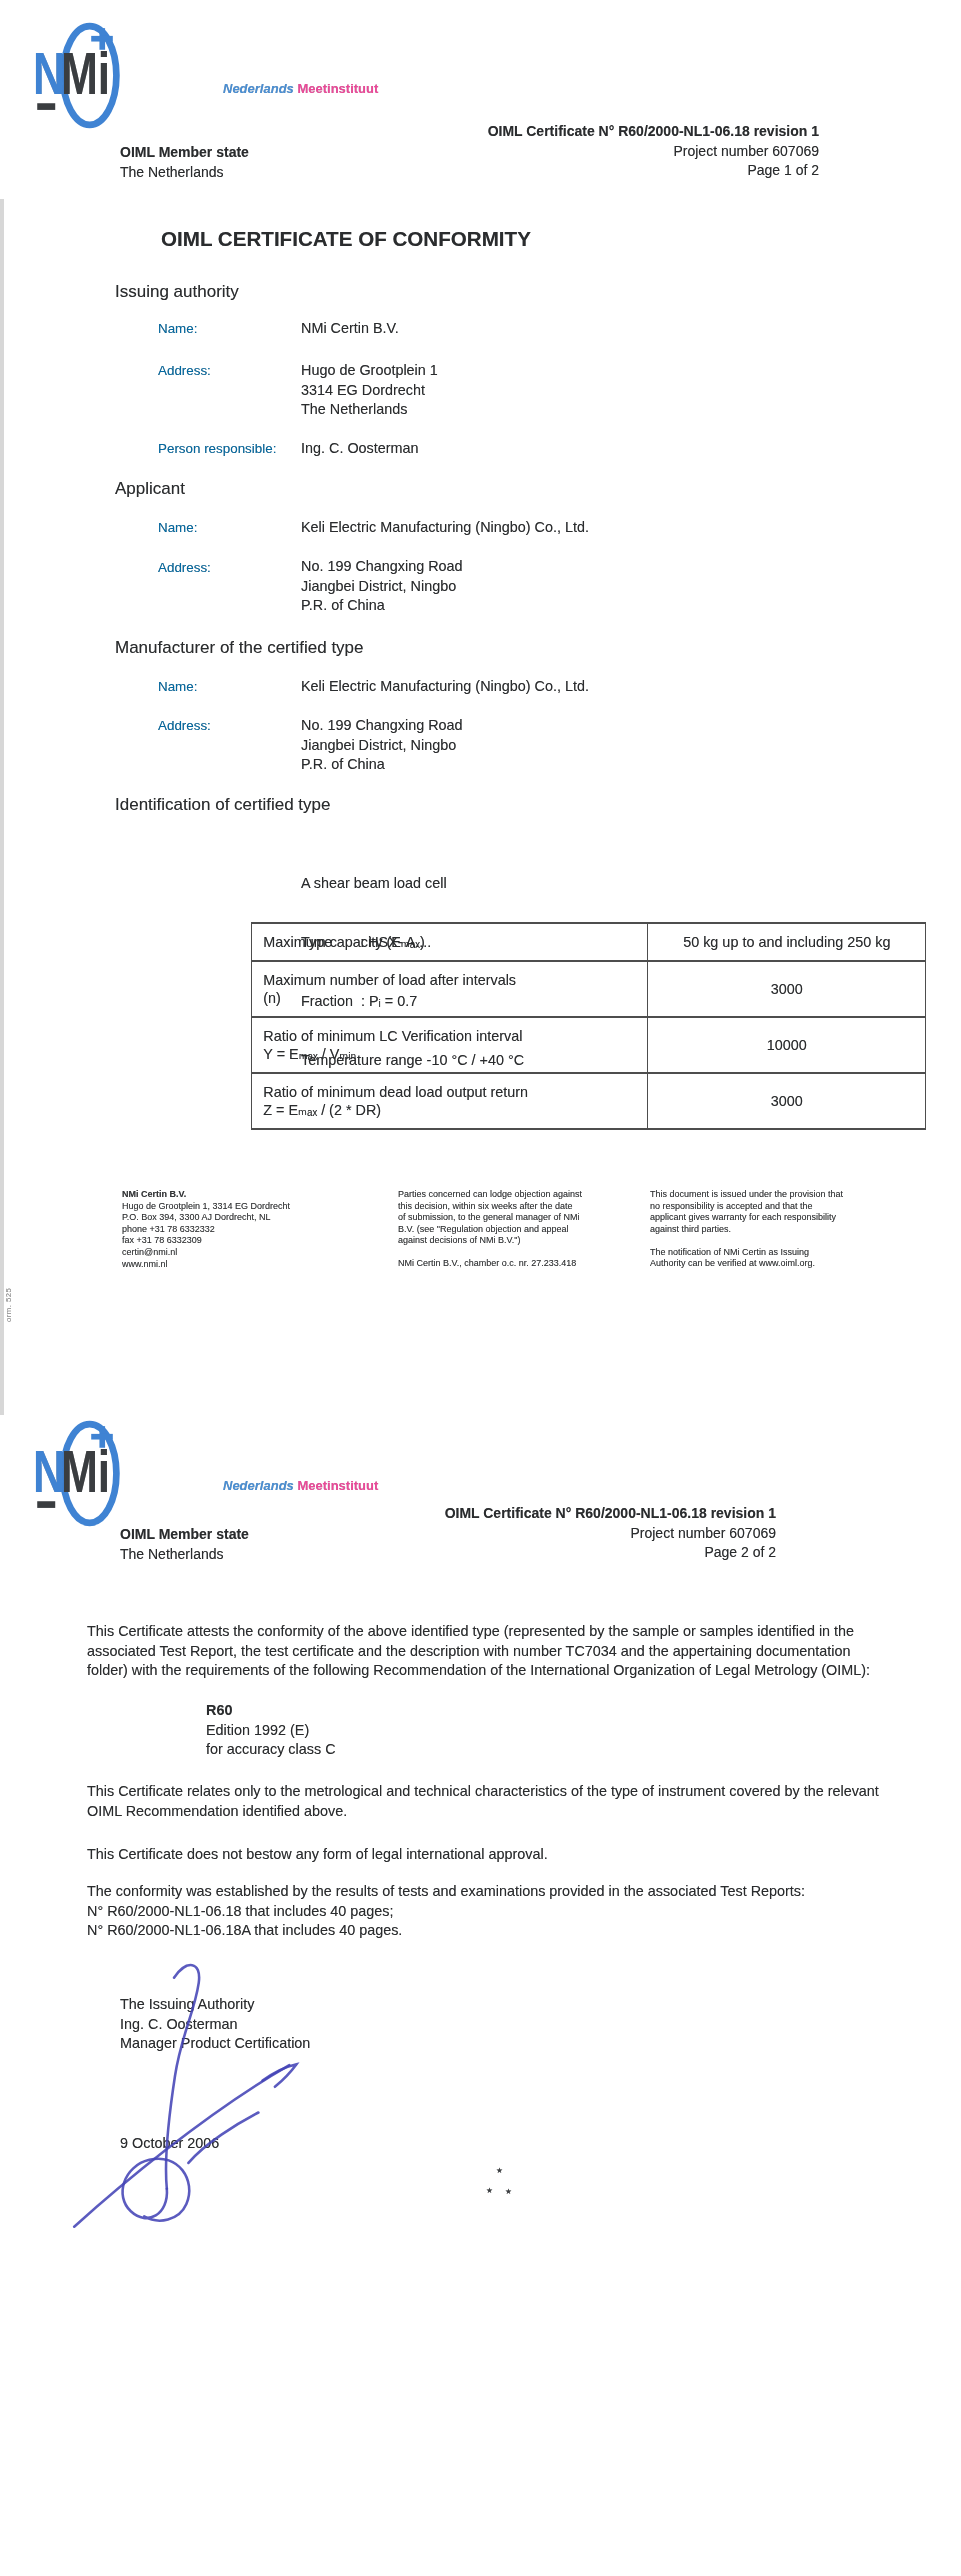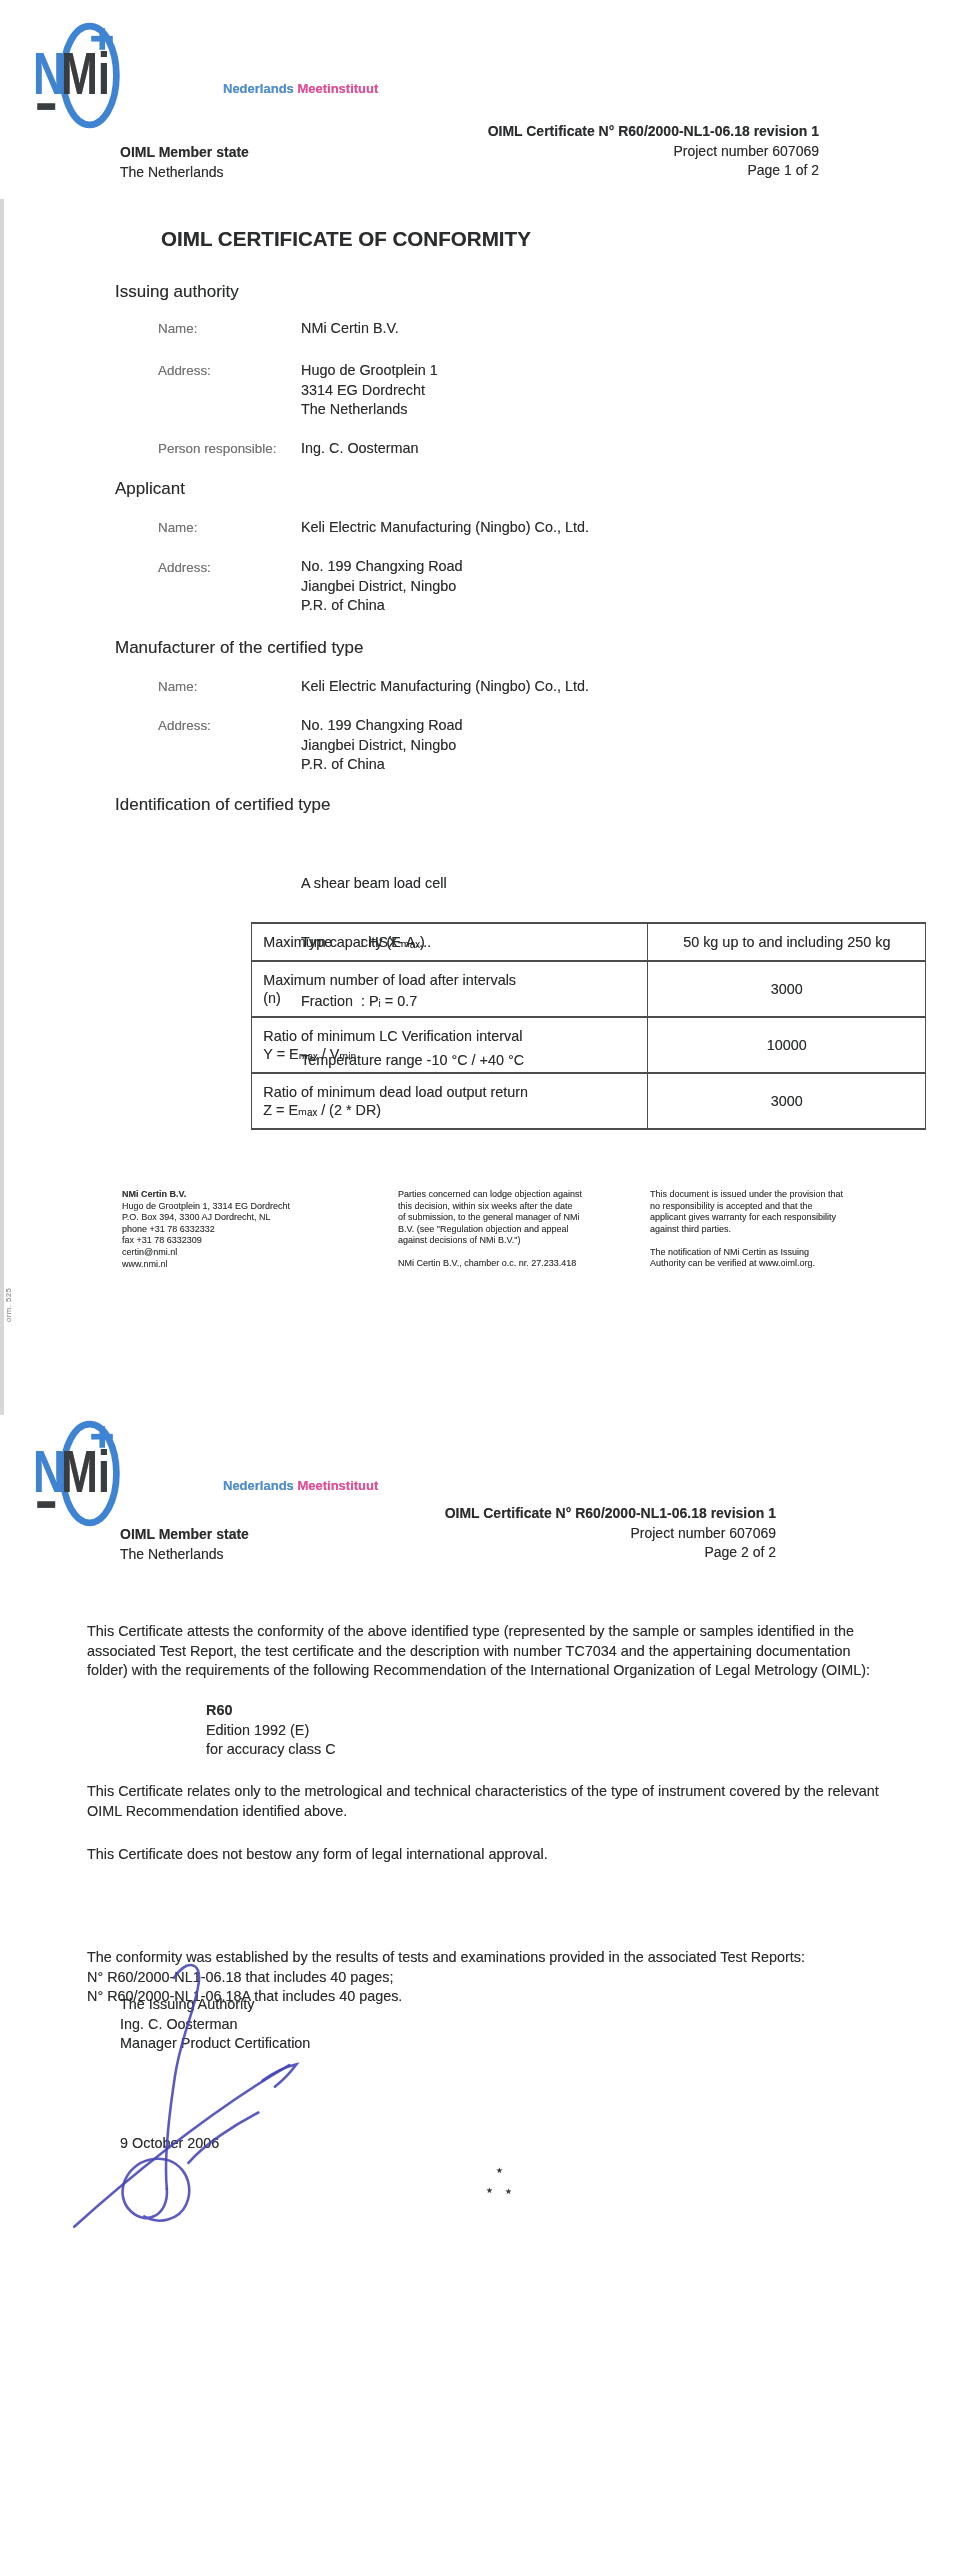--- a/index.html
+++ b/index.html
@@ -13,36 +13,36 @@
   .b{font-weight:bold;}
   .t40{font-size:20.6px;}
   .t29{font-size:17px;}
   .t28{font-size:14.4px;line-height:19.6px;}
   .t27{font-size:14px;line-height:19.6px;}
   .t26{font-size:13.4px;}
   .foot{font-size:9px;line-height:11.6px;color:#333537;}
   .fl{min-height:11.3px;white-space:nowrap;}
   .rright{text-align:right;}
   .pre{white-space:pre;}
-  .lbl{color:#737373;}
+  .lbl{color:#0369a1;}
   
   table.spec{border-collapse:collapse;table-layout:fixed;width:657px;font-size:14.4px;color:#2a2c2e;}
   table.spec td{border:1.5px solid #4d4d4d;border-top:2.6px double #4d4d4d;border-bottom:2.6px double #4d4d4d;vertical-align:middle;}
   td.c1{width:383px;padding-left:11.3px;}
   td.c2{width:275px;text-align:center;}
   .celltext{display:block;max-width:268px;line-height:18.5px;}
   
   .sig path{stroke:#4444b6;stroke-width:5;fill:none;stroke-linecap:round;opacity:0.88;}
   .star{font-size:7.7px;color:#3d4043;}
   .marginnote{
     font-size:7.7px;color:#9a9a9a;letter-spacing:0.5px;
     transform:rotate(-90deg);transform-origin:0 0;white-space:nowrap;
   }
   .edge{background:#b0b0b0;opacity:0.5;}
-  .tag-blue{color:#4a8fd4;font-weight:bold;}
+  .tag-blue{color:#4a8fd4;font-weight:bold;font-style:italic;}
   .tag-dark{color:#ec4899;font-weight:bold;text-align:right;}
 </style>
 </head>
 <body>
 
 <div id="doc">
 
   <div class="abs edge" style="left:0;top:199px;width:3.6px;height:1216px;"></div>
 
   <svg class="abs" style="left:32px;top:21.6px;" width="103" height="109" viewBox="0 0 200 212">
@@ -215,21 +215,21 @@
   <div class="abs t28" style="left:206px;top:1701px;">
     <div class="b">R60</div>
     <div>Edition 1992 (E)</div>
     <div>for accuracy class C</div>
   </div>
 
   <div class="abs t28" style="left:87px;top:1782px;width:817px;">This Certificate relates only to the metrological and technical characteristics of the type of instrument covered by the relevant OIML Recommendation identified above.</div>
 
   <div class="abs t28" style="left:87px;top:1845px;width:817px;">This Certificate does not bestow any form of legal international approval.</div>
 
-  <div class="abs t28" style="left:87px;top:1948px;width:762px;">
+  <div class="abs t28" style="left:87px;top:1882px;width:762px;">
     <div>The conformity was established by the results of tests and examinations provided in the associated Test Reports:</div>
     <div>N° R60/2000-NL1-06.18 that includes 40 pages;</div>
     <div>N° R60/2000-NL1-06.18A that includes 40 pages.</div>
   </div>
 
   <div class="abs t28" style="left:120px;top:1995px;">
     <div>The Issuing Authority</div>
     <div>Ing. C. Oosterman</div>
     <div>Manager Product Certification</div>
   </div>

